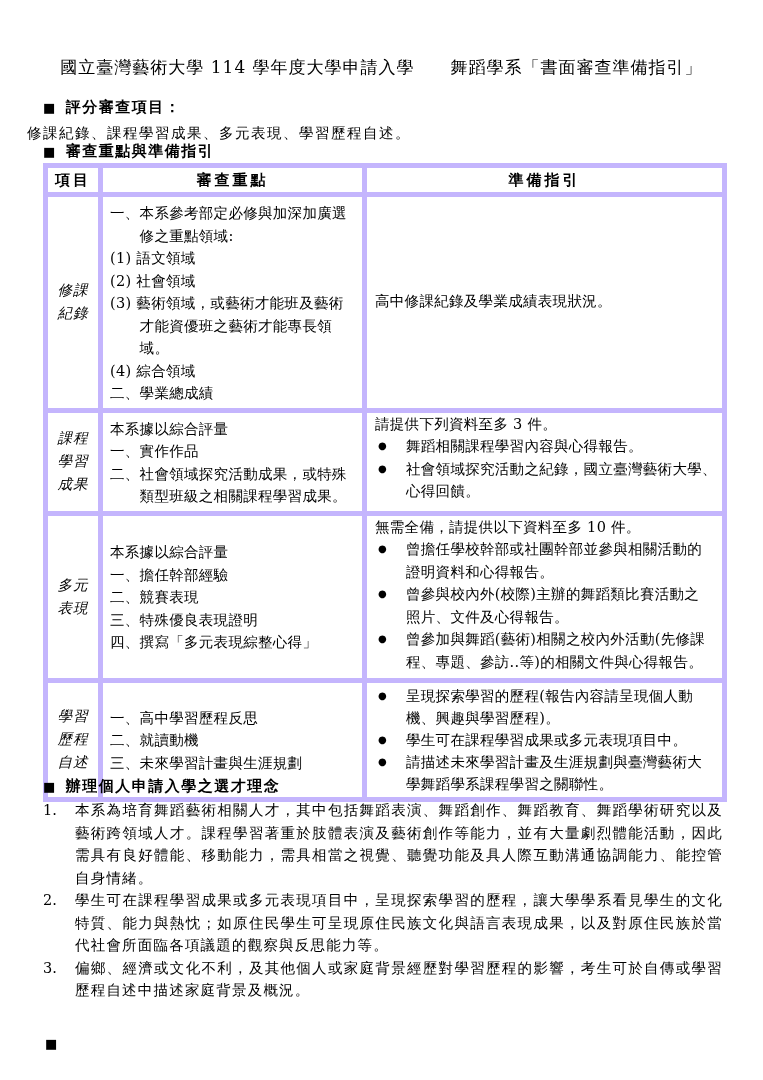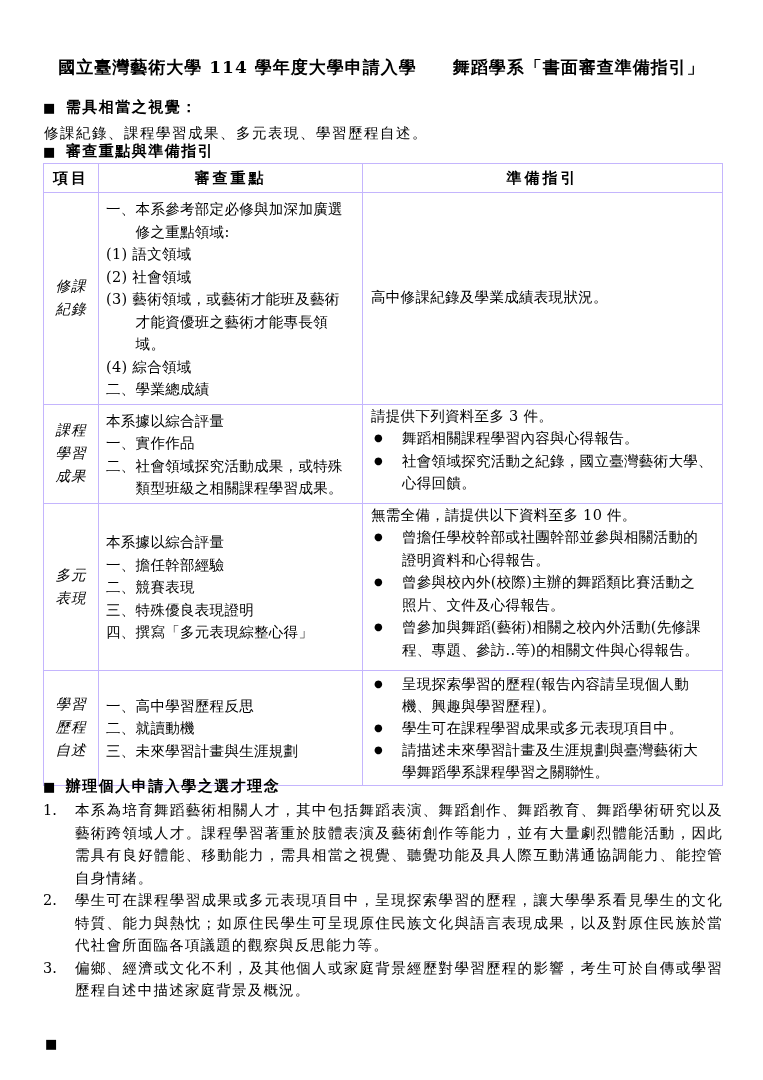--- a/index.html
+++ b/index.html
@@ -4,38 +4,38 @@
 <style>
   * { margin:0; padding:0; box-sizing:border-box; }
   html,body { background:#ffffff; }
   .page {
     position:relative; width:763px; height:1080px; background:#ffffff;
     font-family:"DejaVu Serif","Liberation Serif",serif; color:#000;
     overflow:hidden;
   }
   .doc-title {
     position:absolute; top:56px; left:0; width:100%;
-    text-align:center; font-size:17px; font-weight:bold; letter-spacing:1px;
+    text-align:center; font-size:17px; font-weight:normal; letter-spacing:1px;
     white-space:pre;
   }
   .sec-head {
     position:absolute; left:43px; display:flex; align-items:center; gap:9px;
     font-size:15px; font-weight:bold; letter-spacing:1.5px; line-height:20px;
   }
   .marker { font-size:13px; line-height:1; font-family:"DejaVu Sans","Liberation Sans",sans-serif; }
   #sec1-head { top:97px; }
   #sec1-body {
-    position:absolute; left:44px; top:122px;
+    position:absolute; left:27px; top:122px;
     font-size:14.5px; letter-spacing:1.5px; line-height:22px;font-family:Liberation Serif, serif;
   }
   #sec2-head { top:141px; }
 
   .table-wrap { position:absolute; top:163px; left:43px; }
   table { border-collapse:collapse; table-layout:fixed; width:679px; font-size:14.5px; }
-  th, td { border:1px solid #c4b5fd; }
+  th, td { border:5px solid #c4b5fd; }
   th { height:29px; font-weight:bold; font-size:15px; text-align:center; vertical-align:middle; letter-spacing:3px; }
   td { vertical-align:top;margin-left:8px; }
   .item-cell { text-align:center; vertical-align:middle;font-style:italic; }
   .item-cell div { white-space:pre-line; line-height:23px; letter-spacing:1px; }
   .focus-cell { padding:5px 5px 3px 7px; letter-spacing:0.3px; }
   .focus-cell div { white-space:pre-line; line-height:22.5px; }
   .v-mid { vertical-align:middle; }
   .guide-cell { padding:0 5px 3px 8px; letter-spacing:0.3px; line-height:22.5px; }
   .guide-intro { line-height:22.5px; }
   .guide-single { line-height:22.5px; }
@@ -61,21 +61,21 @@
 </style>
 </head>
 <body>
 
 <div class="page">
 
   <div class="doc-title">國立臺灣藝術大學 114 學年度大學申請入學　　舞蹈學系「書面審查準備指引」</div>
 
   <div class="sec-head" id="sec1-head">
     <span class="marker">■</span>
-    <span>需具相當之視覺：</span>
+    <span>評分審查項目：</span>
   </div>
   <div id="sec1-body">修課紀錄、課程學習成果、多元表現、學習歷程自述。</div>
 
   <div class="sec-head" id="sec2-head">
     <span class="marker">■</span>
     <span>審查重點與準備指引</span>
   </div>
 
   <div class="table-wrap">
     <table>

